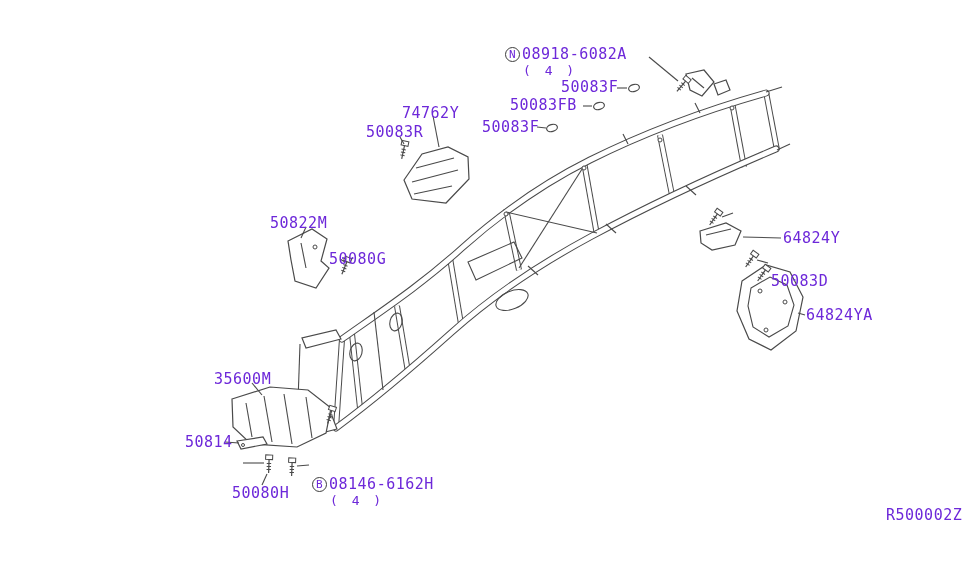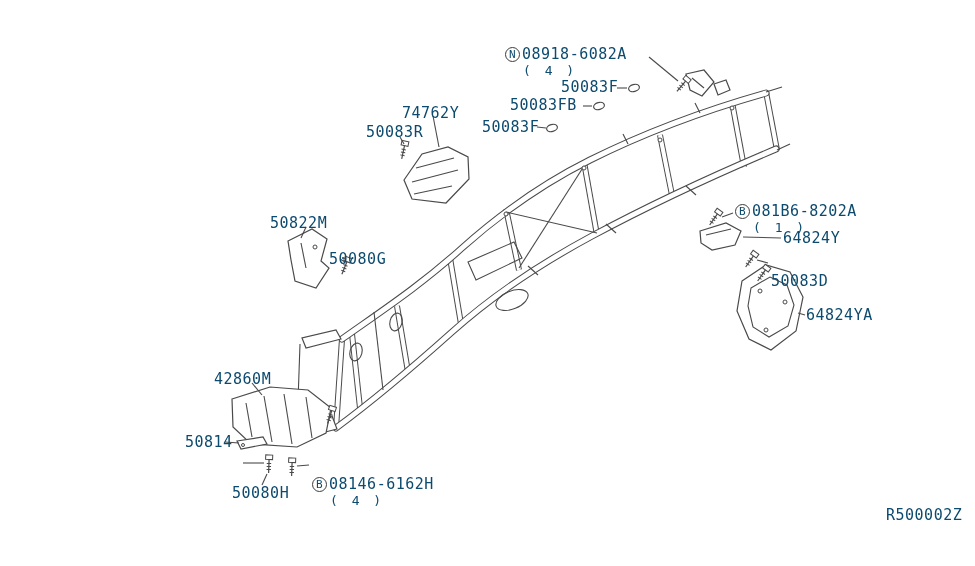--- a/index.html
+++ b/index.html
@@ -1,18 +1,18 @@
 <!DOCTYPE html>
 <html><head>
 <meta charset="utf-8">
 <style>
   html,body { margin:0; padding:0; background:#ffffff; }
   #canvas {
     position:relative; width:975px; height:566px; background:#ffffff;
-    overflow:hidden; font-family:"DejaVu Sans Mono", monospace; color:#0c4a6e;
+    overflow:hidden; font-family:"DejaVu Sans Mono", monospace; color:#6d28d9;
   }
   #frame-svg { position:absolute; left:0; top:0; }
   .label { position:absolute; font-size:15px; letter-spacing:0.5px; white-space:nowrap; line-height:1.15; }
   .qty { font-size:13px; letter-spacing:3px; margin-left:18px; margin-top:1px; }
   .circ {
     display:inline-block; width:15px; height:15px; line-height:13px; text-align:center;
     border:1.3px solid #3d3d3d; border-radius:50%; font-size:11px; margin-right:2px;
     position:relative; top:-1px; box-sizing:border-box;
   }
   .ref-code { position:absolute; left:886px; top:506px; font-size:15px; letter-spacing:0.5px; }
@@ -196,43 +196,39 @@
   </div>
 
   <div class="label" style="left:366px; top:124px">
     <span>50083R</span>
   </div>
 
   <div class="label" style="left:270px; top:215px">
     <span>50822M</span>
   </div>
 
-  <div class="label" style="left:735px; top:203px">
-    <span class="circ">B</span><span>081B6-8202A</span>
-    <div class="qty">( 1 )</div>
-  </div>
 
   <div class="label" style="left:783px; top:230px">
     <span>64824Y</span>
   </div>
 
   <div class="label" style="left:329px; top:251px">
     <span>50080G</span>
   </div>
 
   <div class="label" style="left:771px; top:273px">
     <span>50083D</span>
   </div>
 
   <div class="label" style="left:806px; top:307px">
     <span>64824YA</span>
   </div>
 
   <div class="label" style="left:214px; top:371px">
-    <span>42860M</span>
+    <span>35600M</span>
   </div>
 
   <div class="label" style="left:185px; top:434px">
     <span>50814</span>
   </div>
 
 
   <div class="label" style="left:312px; top:476px">
     <span class="circ">B</span><span>08146-6162H</span>
     <div class="qty">( 4 )</div>

